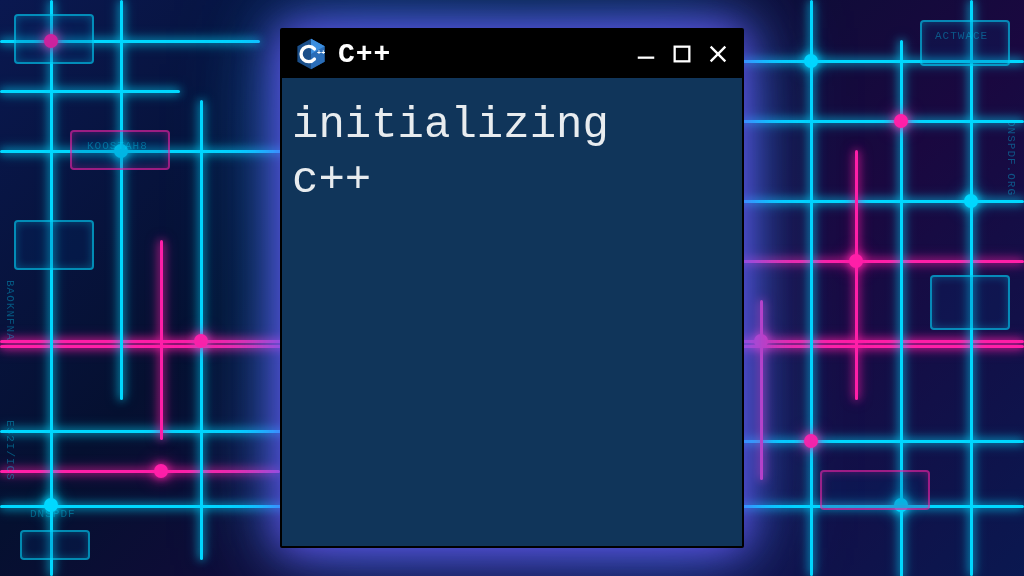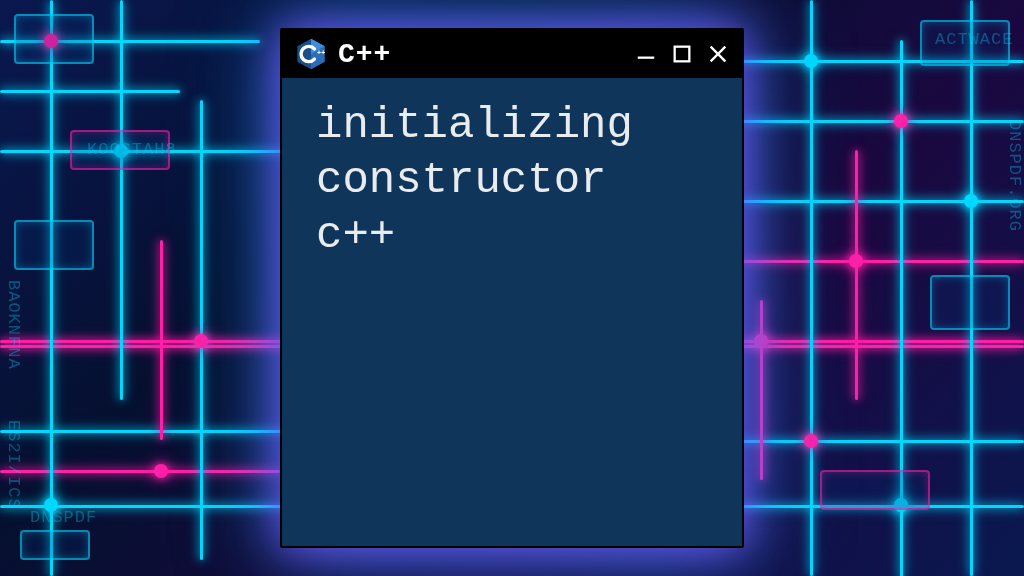--- a/index.html
+++ b/index.html
@@ -49,21 +49,21 @@
       position: absolute;
       border: 2px solid rgba(0,216,255,.6);
       background: rgba(0,50,120,.2);
       border-radius: 4px;
       box-shadow: inset 0 0 10px rgba(0,216,255,.3);
     }
     .chip.mag { border-color: rgba(255,31,168,.6); box-shadow: inset 0 0 10px rgba(255,31,168,.3); }
     .label {
       position: absolute;
       font-family: "Courier New", monospace;
-      font-size: 17px;
+      font-size: 11px;
       letter-spacing: 1px;
       color: rgba(0, 216, 255, 0.35);
     }
     .label.side {
       writing-mode: vertical-rl;
     }
 
     
     .window {
       position: absolute;
@@ -113,22 +113,21 @@
       width: 24px;
       height: 24px;
       display: flex;
       align-items: center;
       justify-content: center;
       cursor: default;
     }
     .ctrl svg { width: 22px; height: 22px; stroke: #fff; stroke-width: 2.5; fill: none; }
     .content {
       flex: 1;
-      padding: 20px 26px;
-      margin-left: 8px;
+      padding: 20px 10px;
     }
     .content .line {
       font-family: "Courier New", monospace;
       font-size: 44px;
       line-height: 1.25;
       color: #e8ecef;
       font-weight: 400;
     }
   </style>
 </head>
@@ -216,16 +215,15 @@
       <div class="ctrl">
         <svg viewBox="0 0 24 24">
             <line x1="4" y1="4" x2="20" y2="20"></line>
             <line x1="20" y1="4" x2="4" y2="20"></line>
           </svg>
       </div>
     </div>
   </div>
   <div class="content">
     <div class="line">initializing</div>
-    <div class="line">constructor</div>
     <div class="line">c++</div>
   </div>
 </div>
 
 </body></html>

